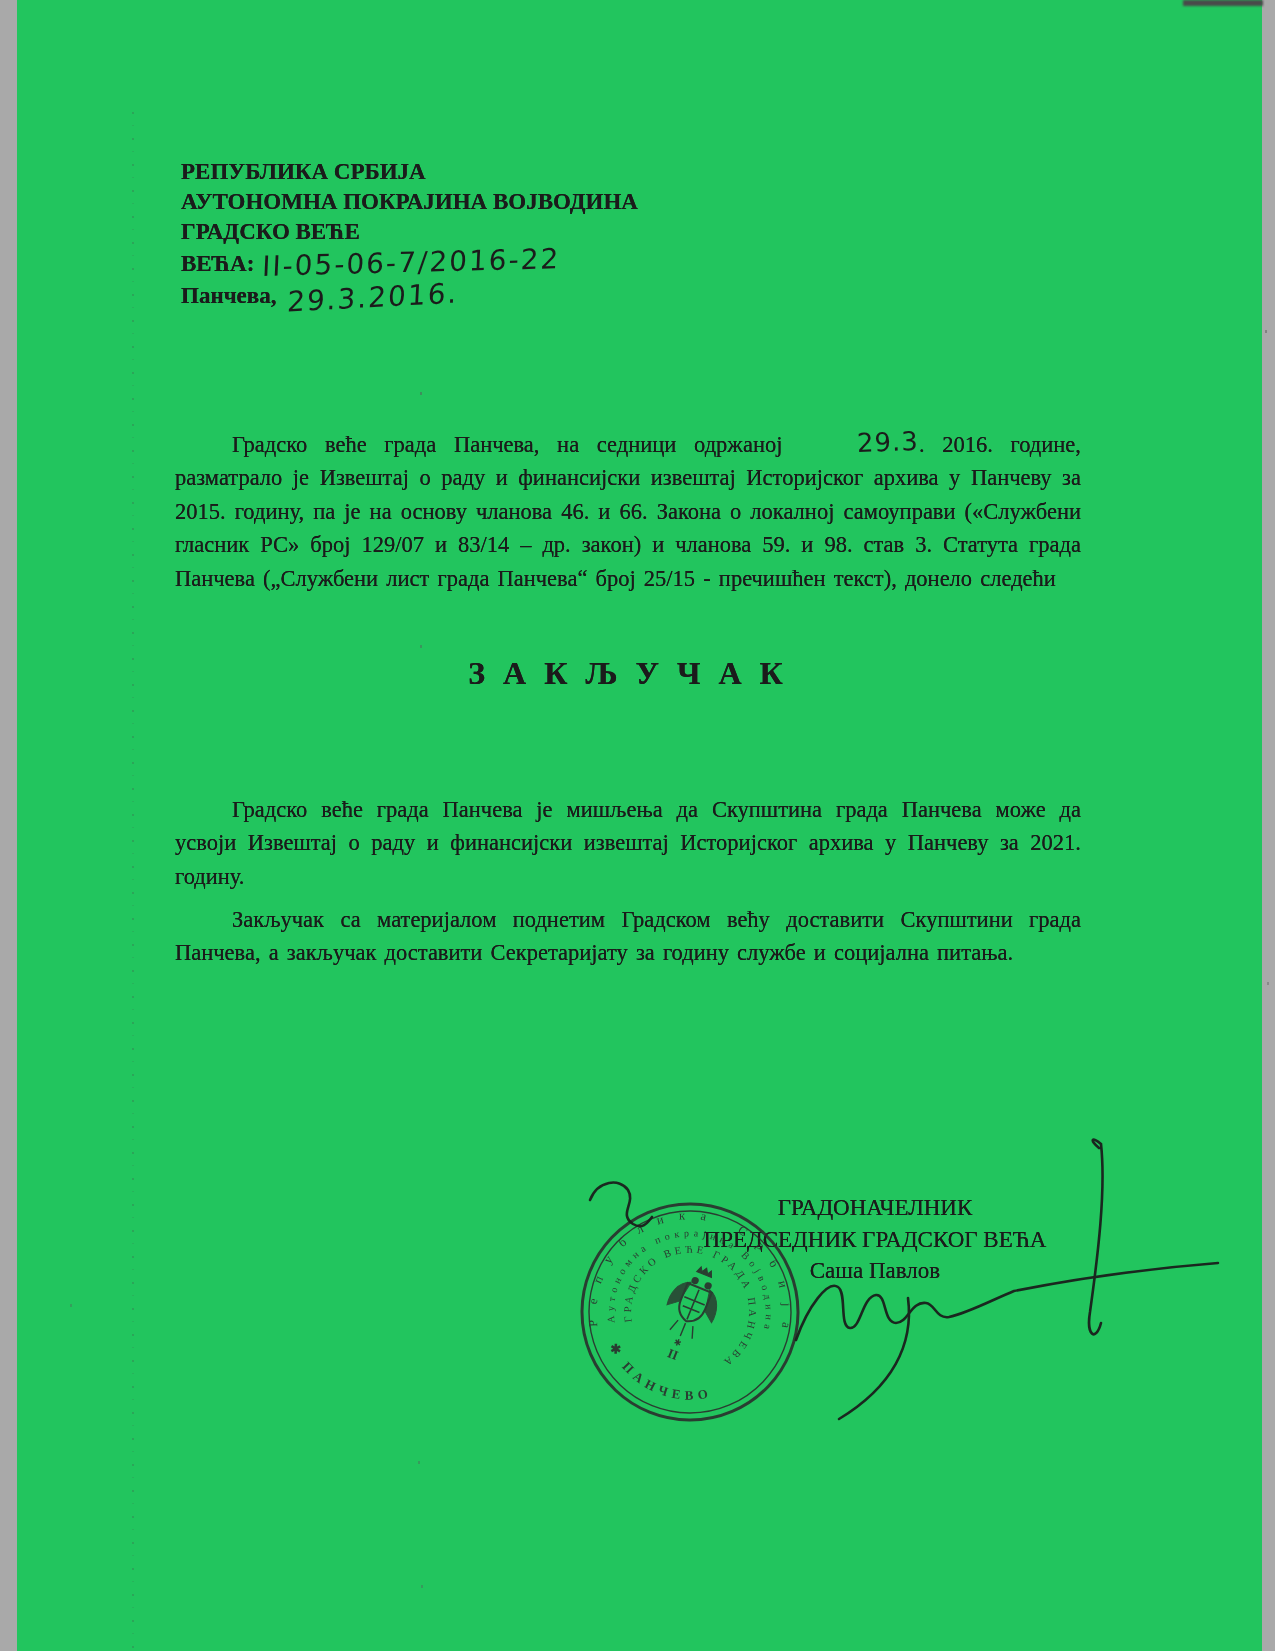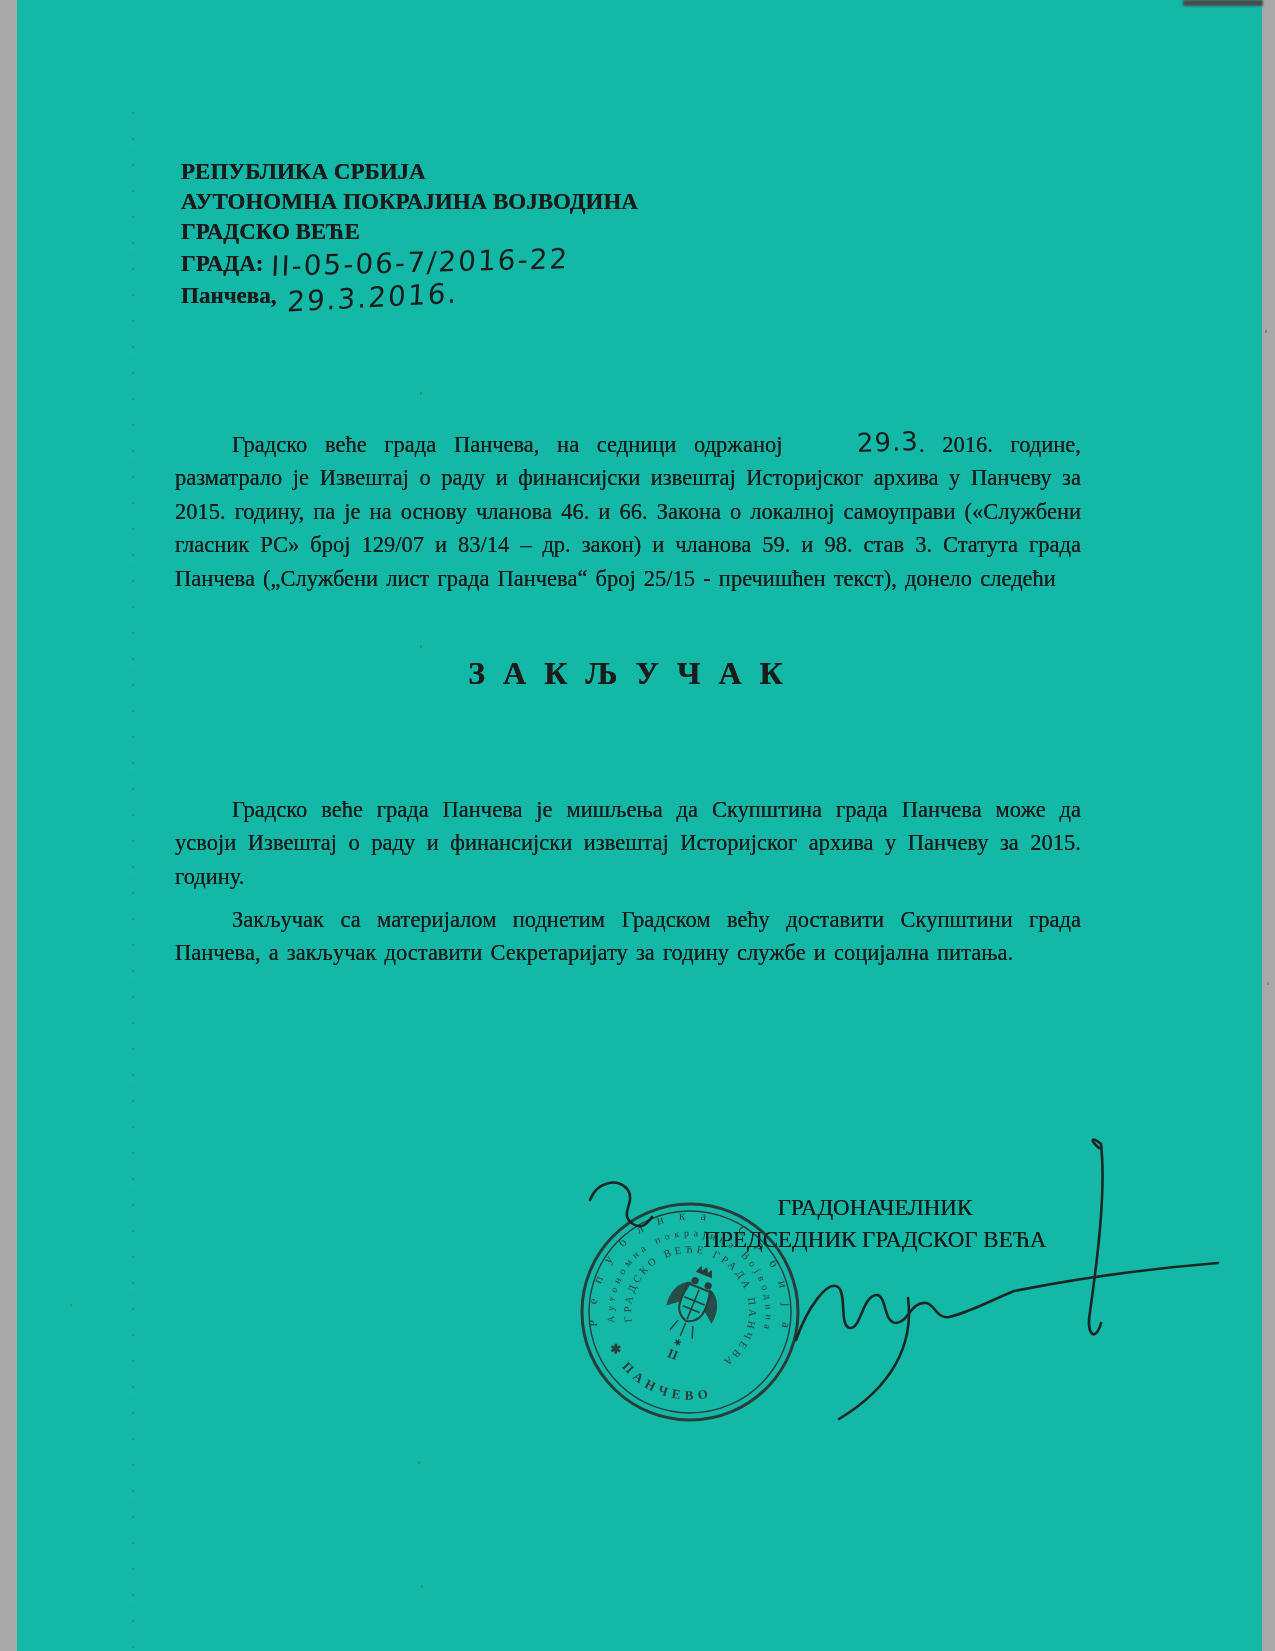--- a/index.html
+++ b/index.html
@@ -1,17 +1,17 @@
 <!DOCTYPE html>
 <html><head>
 <meta charset="utf-8">
 <style>
   html,body{margin:0;padding:0;background:#e8e8e8;}
   #page{
-    position:relative;width:1275px;height:1651px;background:#14b8a6;
+    position:relative;width:1275px;height:1651px;background:#22c55e;
     overflow:hidden;font-family:"Liberation Serif",serif;color:#1b1b1b;
   }
   
   .edge-left{position:absolute;left:0;top:0;width:17px;height:1651px;background:#a9a9a9;}
   .edge-right{position:absolute;left:1262px;top:0;width:13px;height:1651px;background:#a9a9a9;}
   .smudge-top{position:absolute;left:1183px;top:0;width:80px;height:6px;background:#4a4a4a;filter:blur(1px);}
   .scanline{
     position:absolute;left:132px;top:112px;width:2px;height:1539px;opacity:.55;
     background:repeating-linear-gradient(180deg, rgba(70,70,70,.45) 0 2px, transparent 2px 13px, rgba(70,70,70,.25) 13px 14px, transparent 14px 26px);
   }
@@ -56,34 +56,35 @@
   <div class="edge-left"></div>
   <div class="edge-right"></div>
   <div class="smudge-top"></div>
   <div class="scanline"></div>
   <div class="specks"></div>
 
   <div class="doc-header">
     <div>РЕПУБЛИКА СРБИЈА</div>
     <div>АУТОНОМНА ПОКРАЈИНА ВОЈВОДИНА</div>
     <div>ГРАДСКО ВЕЋЕ</div>
-    <div class="num-line"><span>ГРАДА:</span><span class="hand">II-05-06-7/2016-22</span></div>
+    <div class="num-line"><span>ВЕЋА:</span><span class="hand">II-05-06-7/2016-22</span></div>
     <div class="place-line"><span>Панчева,</span><span class="hand">29.3.2016.</span></div>
   </div>
 
   <p class="para p1"><span>Градско веће града Панчева, на седници одржаној</span>&nbsp;<span class="hand">29.3</span><span>. 2016. године, разматрало је Извештај о раду и финансијски извештај Историјског архива у Панчеву за 2015. годину, па је на основу чланова 46. и 66. Закона о локалној самоуправи («Службени гласник РС» број 129/07 и 83/14 – др. закон) и чланова 59. и 98. став 3. Статута града Панчева („Службени лист града Панчева“ број 25/15 - пречишћен текст), донело следећи</span></p>
 
   <div class="doc-title">З А К Љ У Ч А К</div>
 
-  <p class="para p2">Градско веће града Панчева је мишљења да Скупштина града Панчева може да усвоји Извештај о раду и финансијски извештај Историјског архива у Панчеву за 2015. годину.</p>
+  <p class="para p2">Градско веће града Панчева је мишљења да Скупштина града Панчева може да усвоји Извештај о раду и финансијски извештај Историјског архива у Панчеву за 2021. годину.</p>
   <p class="para p3">Закључак са материјалом поднетим Градском већу доставити Скупштини града Панчева, а закључак доставити Секретаријату за годину службе и социјална питања.</p>
 
   <div class="sig-block">
     <div>ГРАДОНАЧЕЛНИК</div>
     <div>ПРЕДСЕДНИК ГРАДСКОГ ВЕЋА</div>
+    <div>Саша Павлов</div>
   </div>
 
   <svg class="stamp-svg" width="240" height="240" viewBox="0 0 240 240">
     <g transform="translate(120,120) rotate(22)" fill="none" stroke="#2b2b2b">
       <circle r="108" stroke-width="3"></circle>
       <circle r="101" stroke-width="1.4"></circle>
       <defs>
         <path id="arc-outer" d="M -80,48 A 93,93 0 1 1 80,48"></path>
         <path id="arc-middle" d="M -66,38 A 76,76 0 1 1 66,38"></path>
         <path id="arc-inner" d="M -50,31 A 59,59 0 1 1 50,31"></path>

